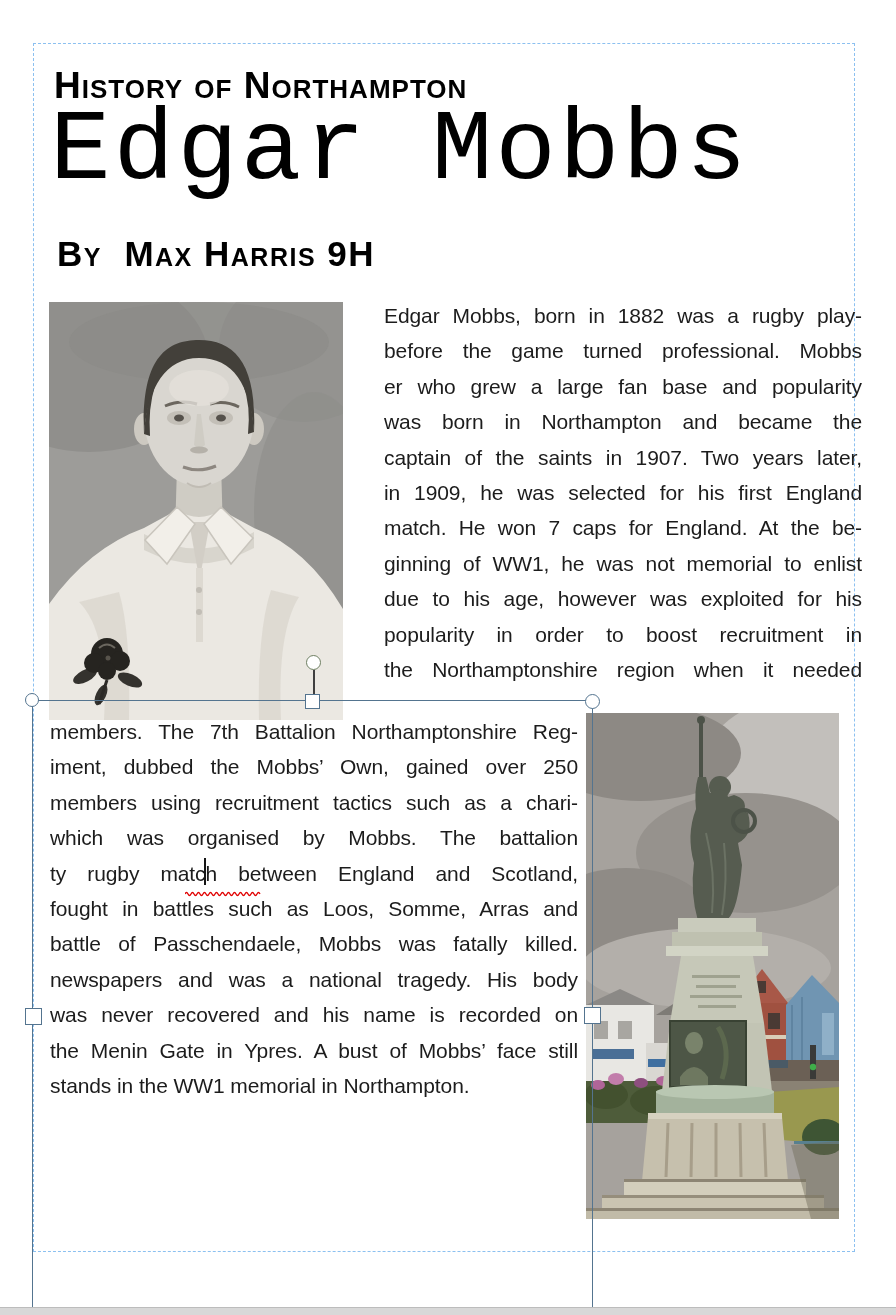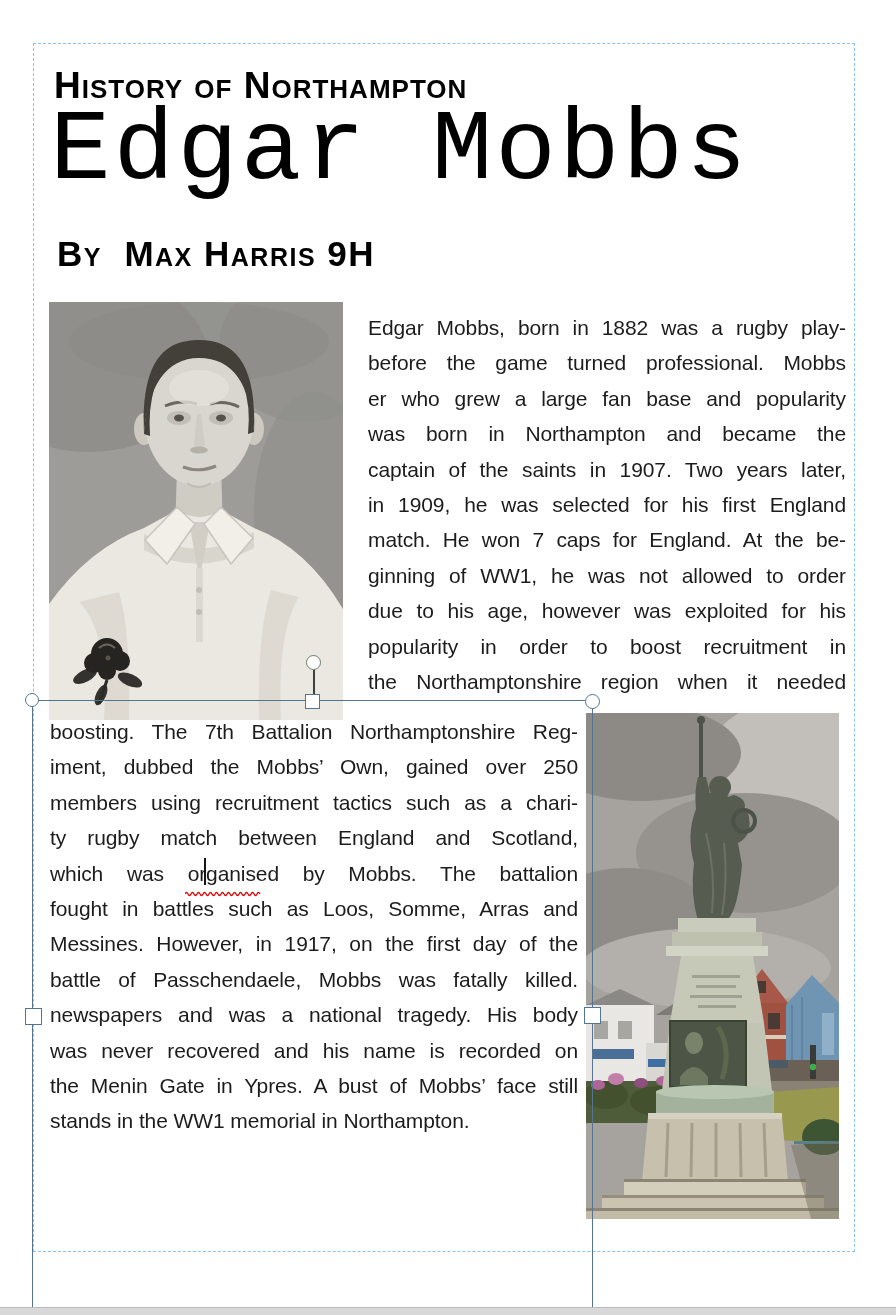--- a/index.html
+++ b/index.html
@@ -13,21 +13,21 @@
     font-variant:small-caps;letter-spacing:1px;color:#000;z-index:3;white-space:pre;}
   .title{position:absolute;left:50px;top:94px;font-family:Liberation Mono, monospace;
     font-size:101px;letter-spacing:3px;color:#000;z-index:3;white-space:pre;}
   .byline{position:absolute;left:57px;top:234px;font-size:35px;font-weight:bold;
     font-variant:small-caps;letter-spacing:1.5px;color:#000;z-index:3;white-space:pre;text-align:center;}
   .photo{position:absolute;z-index:2;}
   .photo svg{display:block;}
   #portrait{left:49px;top:302px;width:294px;height:418px;}
   #memorial{left:586px;top:713px;width:253px;height:506px;}
   .textcol{position:absolute;color:#1c1c1c;font-size:21px;letter-spacing:-0.1px;z-index:3;}
-  #intro-col{left:368px;top:298px;width:478px;margin-top:12px;}
+  #intro-col{left:384px;top:298px;width:478px;}
   #cont-col{left:50px;top:714px;width:528px;}
   .tline{height:35.4px;line-height:35.4px;text-align:justify;text-align-last:justify;
     white-space:nowrap;overflow:visible;}
   .no-last-justify .tline:last-child{text-align-last:left;}
   .caret{position:absolute;left:204px;top:858px;width:2px;height:27px;background:#151515;z-index:4;}
   .squiggle{position:absolute;left:185px;top:883px;width:78px;height:6px;z-index:4;}
   .selbox{position:absolute;left:32px;top:700px;width:559px;height:615px;
     border-top:1.5px solid #54748f;border-left:1.5px solid #54748f;border-right:1.5px solid #54748f;
     z-index:5;background:transparent;}
   .handle{position:absolute;background:#ffffff;border:1.6px solid #54748f;z-index:6;box-sizing:border-box;}
@@ -187,33 +187,32 @@
     </div>
 
     <div class="textcol" id="intro-col">
         <div class="tline">Edgar Mobbs, born in 1882 was a rugby play-</div>
         <div class="tline">before the game turned professional. Mobbs</div>
         <div class="tline">er who grew a large fan base and popularity</div>
         <div class="tline">was born in Northampton and became the</div>
         <div class="tline">captain of the saints in 1907. Two years later,</div>
         <div class="tline">in 1909, he was selected for his first England</div>
         <div class="tline">match. He won 7 caps for England. At the be-</div>
-        <div class="tline">ginning of WW1, he was not allowed to order</div>
+        <div class="tline">ginning of WW1, he was not memorial to enlist</div>
         <div class="tline">due to his age, however was exploited for his</div>
         <div class="tline">popularity in order to boost recruitment in</div>
         <div class="tline">the Northamptonshire region when it needed</div>
       </div>
     <div class="textcol no-last-justify" id="cont-col">
-        <div class="tline">boosting. The 7th Battalion Northamptonshire Reg-</div>
+        <div class="tline">members. The 7th Battalion Northamptonshire Reg-</div>
         <div class="tline">iment, dubbed the Mobbs’ Own, gained over 250</div>
         <div class="tline">members using recruitment tactics such as a chari-</div>
+        <div class="tline">which was organised by Mobbs. The battalion</div>
         <div class="tline">ty rugby match between England and Scotland,</div>
-        <div class="tline">which was organised by Mobbs. The battalion</div>
         <div class="tline">fought in battles such as Loos, Somme, Arras and</div>
-        <div class="tline">Messines. However, in 1917, on the first day of the</div>
         <div class="tline">battle of Passchendaele, Mobbs was fatally killed.</div>
         <div class="tline">newspapers and was a national tragedy. His body</div>
         <div class="tline">was never recovered and his name is recorded on</div>
         <div class="tline">the Menin Gate in Ypres. A bust of Mobbs’ face still</div>
         <div class="tline">stands in the WW1 memorial in Northampton.</div>
       </div>
 
     <div class="squiggle">
       <svg width="78" height="6" viewBox="0 0 78 6">
         <path d="M0 3 q1.5 -3 3 0 t3 0 t3 0 t3 0 t3 0 t3 0 t3 0 t3 0 t3 0 t3 0 t3 0 t3 0 t3 0 t3 0 t3 0 t3 0 t3 0 t3 0 t3 0 t3 0 t3 0 t3 0 t3 0 t3 0 t3 0" stroke="#e00000" stroke-width="1.3" fill="none"></path>

